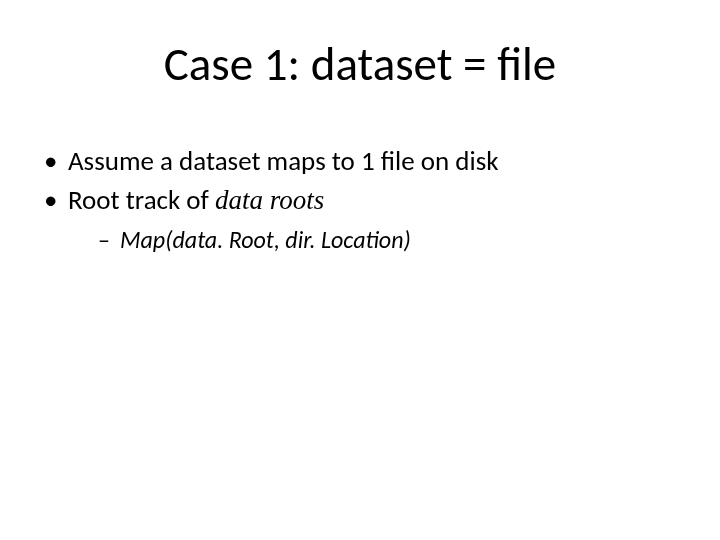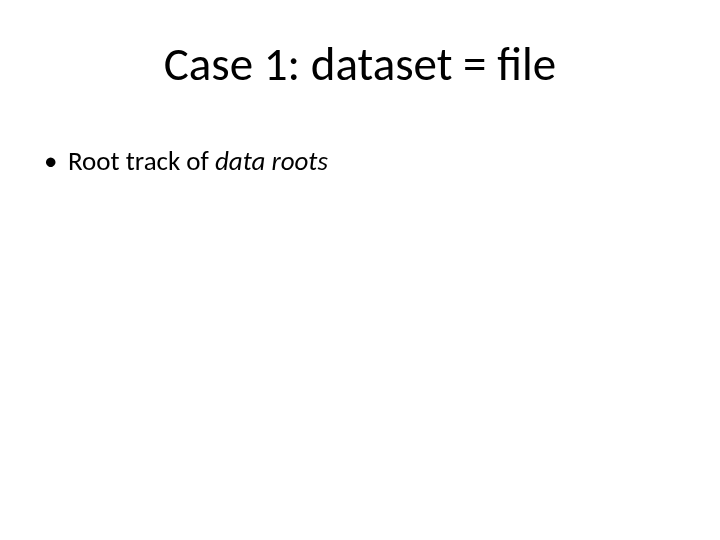--- a/index.html
+++ b/index.html
@@ -36,20 +36,21 @@
     }
     .bullet-item::before {
       content: "•";
       position: absolute;
       left: 4px;
       top: 0;
       font-size: 27px;
     }
     .italic {
       font-style: italic;
+      font-family: Liberation Serif, serif;
     }
     .sub-list {
       list-style: none;
       padding-left: 30px;
       margin-top: 6px;
     }
     .sub-item {
       font-size: 24px;
       font-style: italic;
       line-height: 1.3;
@@ -64,15 +65,23 @@
       font-style: normal;
     }
   </style>
 </head>
 <body>
 
 <h1 class="title">Case 1: dataset = file</h1>
 
 <ul class="bullet-list">
   <li class="bullet-item">
+    <span>Assume a dataset maps to 1 file on disk</span>
+  </li>
+  <li class="bullet-item">
     <span>Root track of </span><span class="italic">data roots</span>
+    <ul class="sub-list">
+      <li class="sub-item">
+        <span>Map(data. Root, dir. Location)</span>
+      </li>
+    </ul>
   </li>
 </ul>
 
 </body></html>

